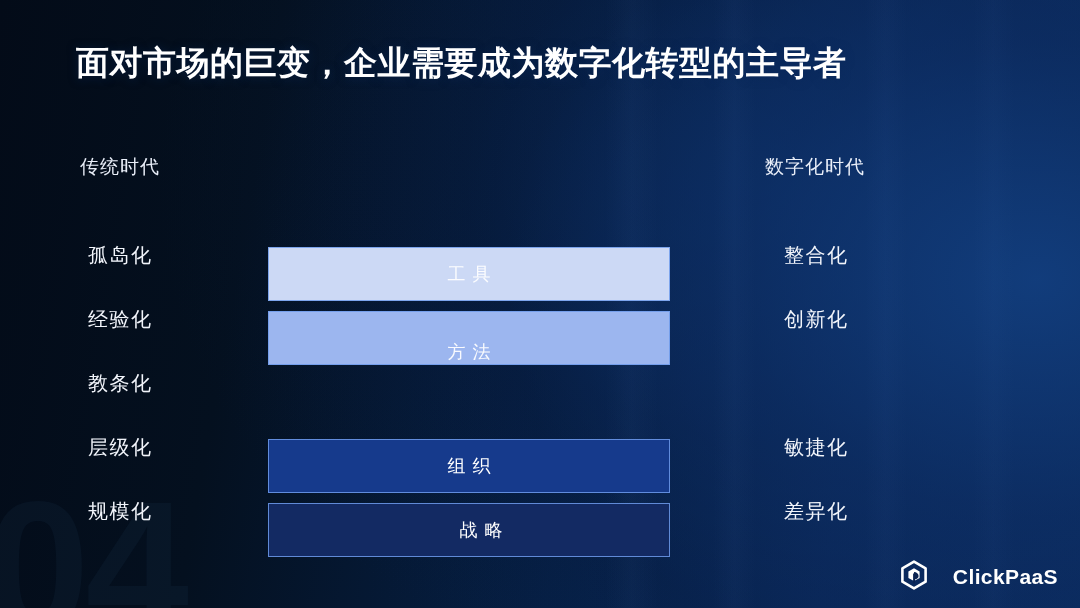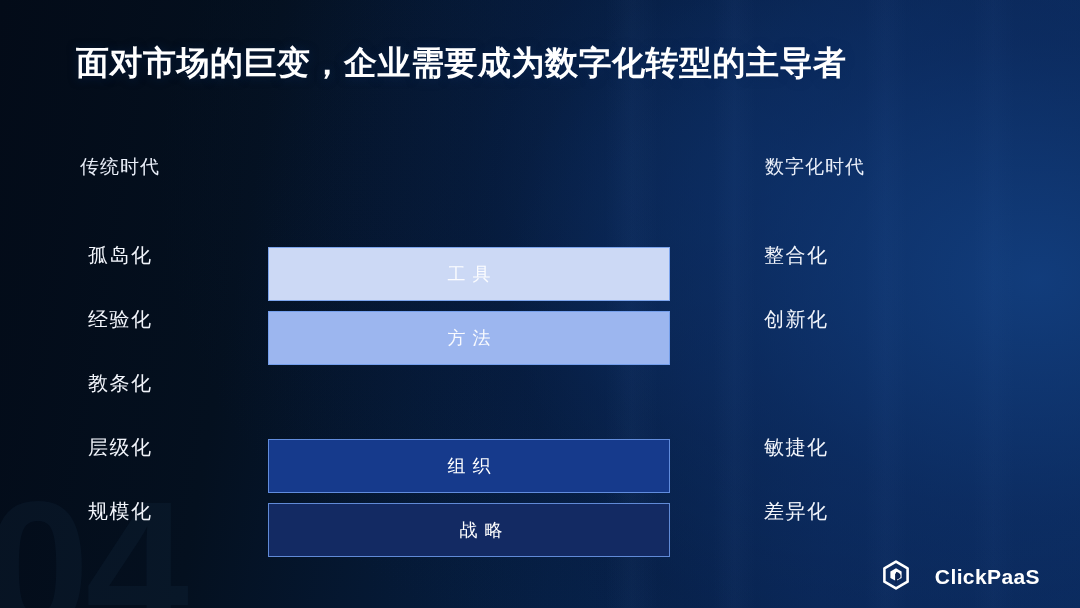--- a/index.html
+++ b/index.html
@@ -105,21 +105,21 @@
     top: 0;
     height: 49px;
     line-height: 49px;
     font-size: 20px;
     font-weight: 400;
     color: #f2f5fb;
     letter-spacing: 1.5px;
     white-space: nowrap;
   }
   .side-label.left  { left: 88px; }
-  .side-label.right { left: 764px; }
+  .side-label.right { left: 784px; }
 
   .bar {
     position: absolute;
     left: 268px;
     top: 16px;
     width: 402px;
     height: 54px;
     box-sizing: border-box;
     border: 1px solid rgba(110,155,235,0.85);
     display: flex;
@@ -136,21 +136,21 @@
     text-indent: 7px;
     white-space: nowrap;
   }
   .bar.light .bar-label {
     color: #ffffff;
     opacity: 0.94;
   }
 
   #logo {
     position: absolute;
-    right: 40px;
+    right: 22px;
     bottom: 14px;
     display: flex;
     align-items: center;
     gap: 25px;
   }
   #logo-icon { display: block; }
   #logo-text {
     font-size: 21px;
     font-weight: 700;
     color: #ffffff;
@@ -178,21 +178,21 @@
     <div class="row">
       <div class="side-label left">孤岛化</div>
       <div class="bar light" style="background-color: rgb(204, 217, 245);">
         <span class="bar-label">工具</span>
       </div>
       <div class="side-label right">整合化</div>
     </div>
 
     <div class="row">
       <div class="side-label left">经验化</div>
-      <div class="bar light" style="background-color: rgb(156, 182, 239);">
+      <div class="bar light" style="background-color: rgb(156, 182, 239); align-items: flex-end;">
         <span class="bar-label">方法</span>
       </div>
       <div class="side-label right">创新化</div>
     </div>
 
     <div class="row">
       <div class="side-label left">教条化</div>
     </div>
 
     <div class="row">

